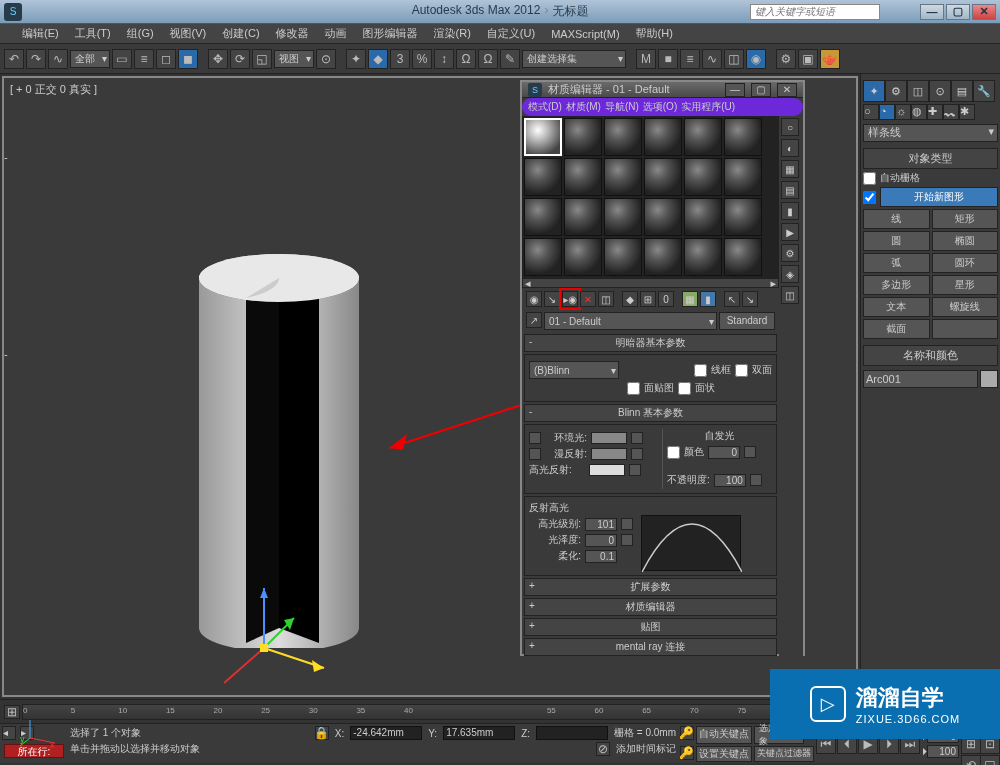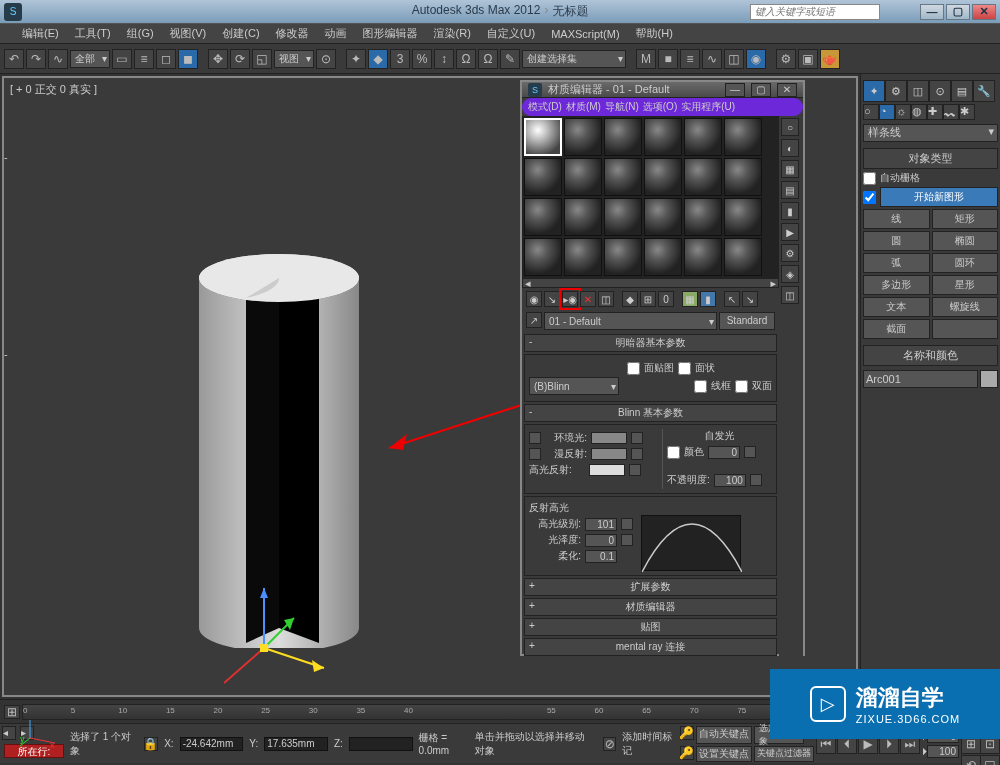--- a/index.html
+++ b/index.html
@@ -96,21 +96,21 @@
 .swatch{width:36px; height:12px; background:#888; border:1px solid #222;}
 .spinner{width:32px; height:13px; background:#555; border:1px solid #222; color:#ccc; text-align:right; padding-right:2px; font-size:10px;}
 .tiny-btn{width:12px;height:12px;background:#555;border:1px solid #222;}
 .curve{width:100px;height:56px;background:#222;border:1px solid #111; position:relative;}
 
 
 .timeline { height:24px; background:#333; border-top:1px solid #222; display:flex; align-items:center; padding:0 4px; gap:2px; font-size:9px; color:#999;}
 .tl-scale { flex:1; height:16px; background:linear-gradient(#444,#333); border:1px solid #222; position:relative; overflow:hidden;}
 .status { height:40px; background:#3a3a3a; border-top:1px solid #222; display:flex; font-size:10px;}
 .status-btn{width:60px;height:14px;background:#b02020;color:#fff;margin:2px 4px; text-align:center; border:1px solid #611;}
-.status-mid{flex:1;display:flex;padding:2px;gap:2px;}
+.status-mid{flex:1;display:flex;flex-direction:column;padding:2px;gap:2px;}
 .status-r{display:flex;align-items:center;gap:2px;padding:2px;}
 .coord-field{width:72px;height:14px;background:#222;border:1px solid #111;color:#ccc;padding:0 2px;}
 .watermark{
   position:absolute; right:0; bottom:26px;
   width:230px; height:70px;
   background:#0a6fb0;
   display:flex; align-items:center; justify-content:center;
   color:#fff; gap:10px;
 }
 .watermark .logo{width:36px;height:36px;border:2px solid #fff;border-radius:6px;display:flex;align-items:center;justify-content:center;font-size:18px;}
@@ -358,33 +358,33 @@
       <div class="mat-name-row">
         <div class="mt-icon">↗</div>
         <div class="tb-combo" style="flex:1">01 - Default</div>
         <div class="cmd-btn" style="width:56px;font-size:10px">Standard</div>
       </div>
 
       <div class="mat-params">
         <div class="roll-head"><span class="pm">-</span><span>明暗器基本参数</span></div>
         <div class="param-box">
           <div class="param-row">
-            <div style="width:94px"></div>
-            <input type="checkbox" style="">
-              <span>面贴图</span>
-            <input type="checkbox" style="">
-              <span>面状</span>
-          </div>
-          <div class="param-row">
             <div class="tb-combo" style="width:90px">(B)Blinn</div>
             <div style="flex:1"></div>
             <input type="checkbox" style="">
               <span>线框</span>
             <input type="checkbox" style="">
               <span>双面</span>
+          </div>
+          <div class="param-row">
+            <div style="width:94px"></div>
+            <input type="checkbox" style="">
+              <span>面贴图</span>
+            <input type="checkbox" style="">
+              <span>面状</span>
           </div>
         </div>
 
         <div class="roll-head"><span class="pm">-</span><span>Blinn 基本参数</span></div>
         <div class="param-box" style="display:flex;gap:4px">
           <div style="flex:1">
             <div class="param-row">
                 <div class="tiny-btn"></div>
                 <span style="width:42px;text-align:right">环境光:</span>
                 <div class="swatch" style="background:#888"></div>

